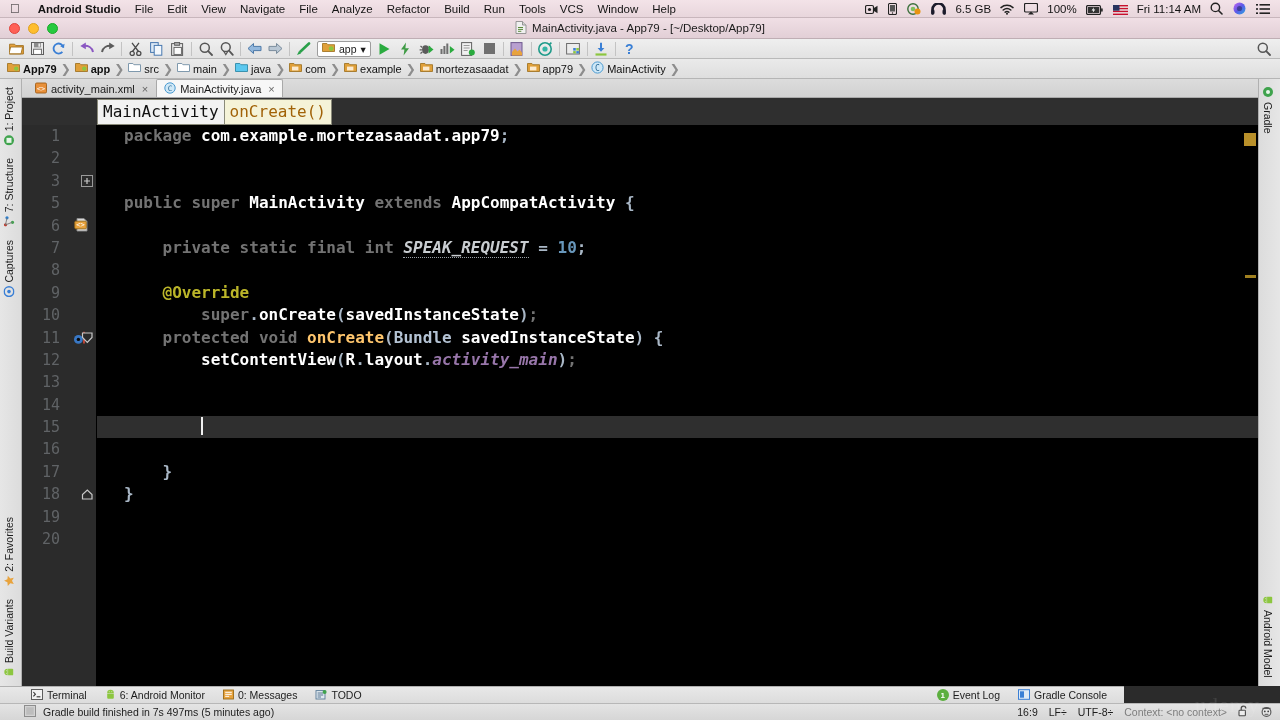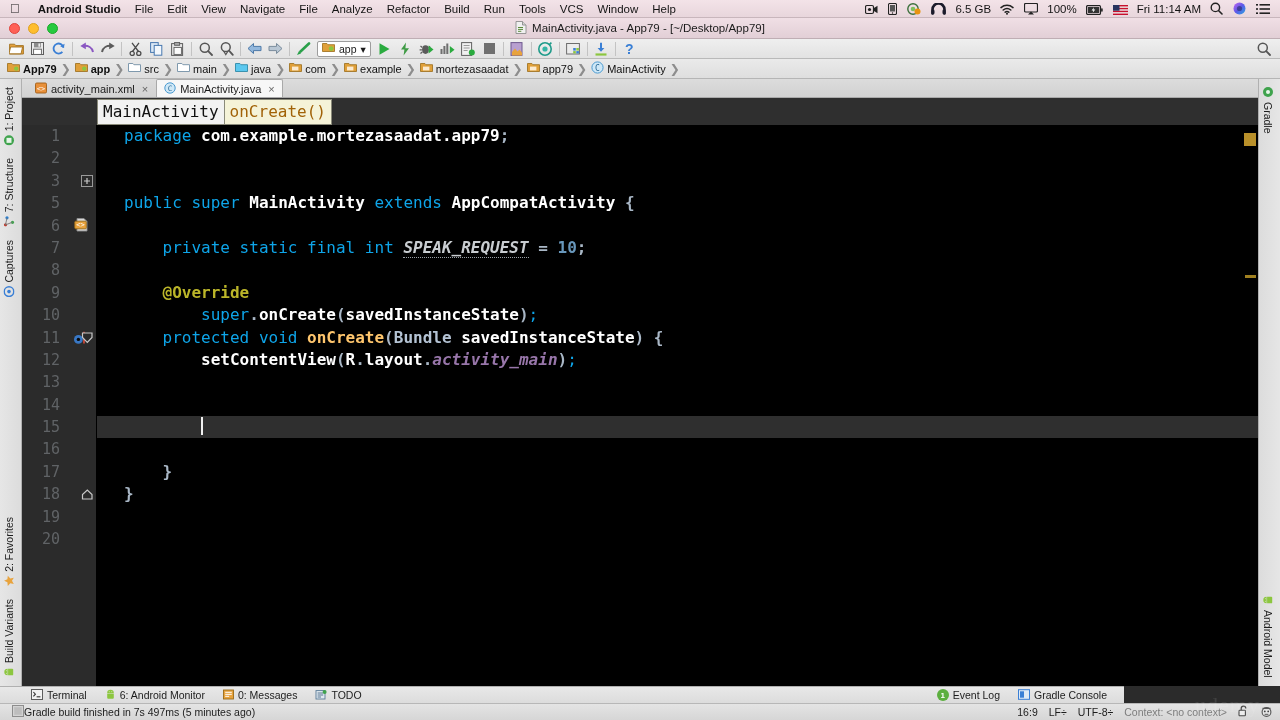--- a/index.html
+++ b/index.html
@@ -157,21 +157,21 @@
     position: absolute; top: 27px; left: 75px; width: 1161px; height: 561px;
     font-family: "DejaVu Sans Mono", monospace; font-size: 16px;
     color: #a9b7c6; background: #000;
   }
   .cl { height: 22.4px; line-height: 22.4px; white-space: pre; padding-left: 27px; position: relative; }
   .cl.caretline { background: #2f2f2f; }
   
   #indent-guides { position: absolute; top: 27px; left: 75px; pointer-events: none; }
   .iguide { position: absolute; width: 1px; background: #5a5a5a; }
 
-  .kw   { color: #0ea5e9; font-weight: normal; }
+  .kw   { color: #737373; font-weight: bold; }
   .id   { color: #ffffff; font-weight: bold; }
   .pl   { color: #a9b7c6; font-weight: bold; }
   .sfld { color: #c8ccd0; font-style: italic; font-weight: bold;
           border-bottom: 1px dotted #9aa0a6; }
   .num2 { color: #6897bb; font-weight: bold; }
   .ann  { color: #bbb529; font-weight: bold; }
   .mn   { color: #ffc66d; font-weight: bold; }
   .cls2 { color: #b4c3d4; font-weight: bold; }
   .fld  { color: #9876aa; font-style: italic; font-weight: bold; }
   .fold2 { background: #3c3f41; color: #808080; padding: 0 4px; border-radius: 2px; font-weight: bold; }
@@ -194,21 +194,21 @@
   .btab { display: flex; align-items: center; gap: 4px; padding: 0 9px; white-space: nowrap; }
   #bottom-strip .right { margin-left: auto; display: flex; align-items: center; padding-right: 8px; }
 
   
   #statusbar {
     position: absolute; top: 703px; left: 0; width: 1280px; height: 17px;
     background: linear-gradient(#e4e4e4, #d6d6d6);
     border-top: 1px solid #b7b7b7;
     display: flex; align-items: center; font-size: 10.5px; color: #1c1c1c;
   }
-  #statusbar .msg { padding-left: 12px; display: flex; align-items: center; }
+  #statusbar .msg { padding-left: 24px; display: flex; align-items: center; gap: 7px; }
   #statusbar .right { margin-left: auto; display: flex; align-items: center; gap: 11px; padding-right: 7px; }
   #statusbar .dim { color: #7d7d7d; }
 
   .badge-green {
     display: inline-flex; align-items: center; justify-content: center;
     width: 12px; height: 12px; border-radius: 50%;
     background: #5caf3f; color: #fff; font-size: 8px; font-weight: bold;
   }
   .watermark {
     position: absolute; right: 20px; top: 692px;

